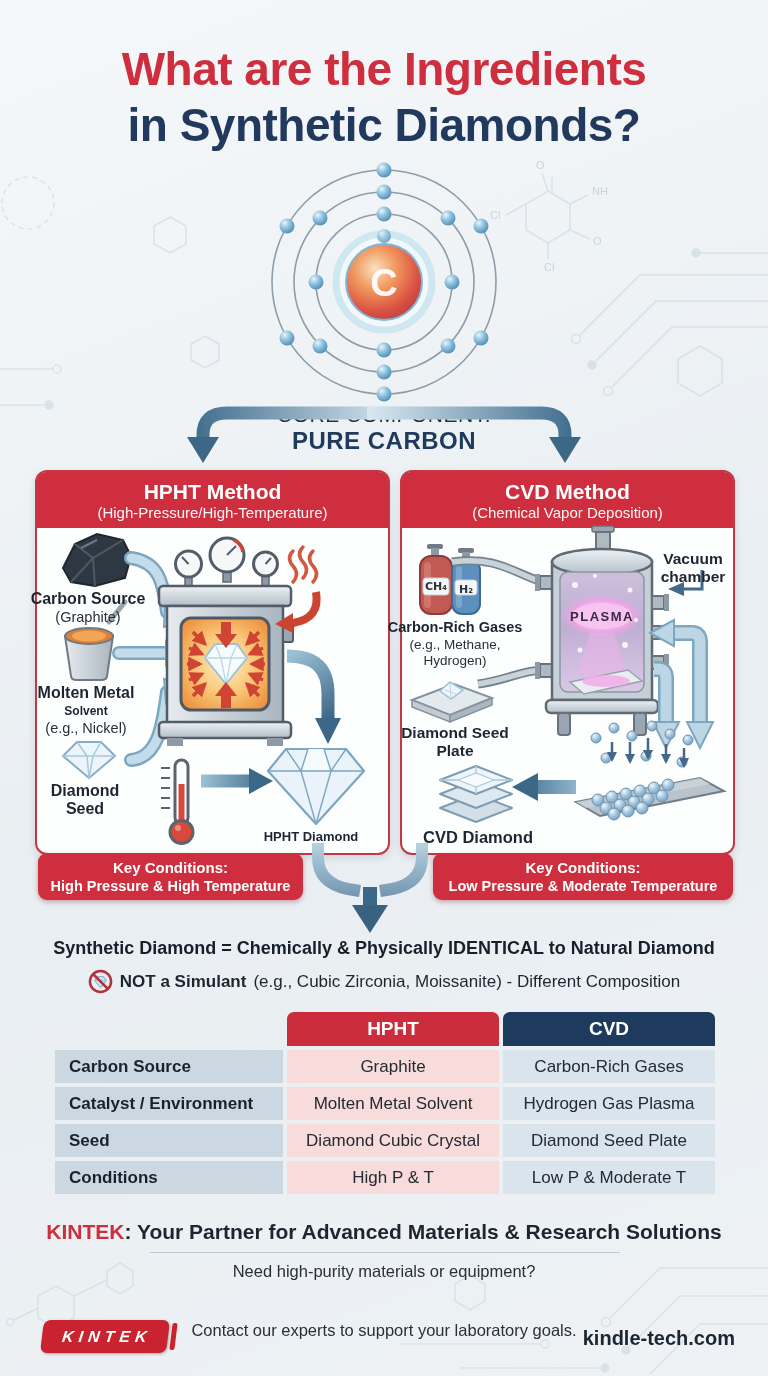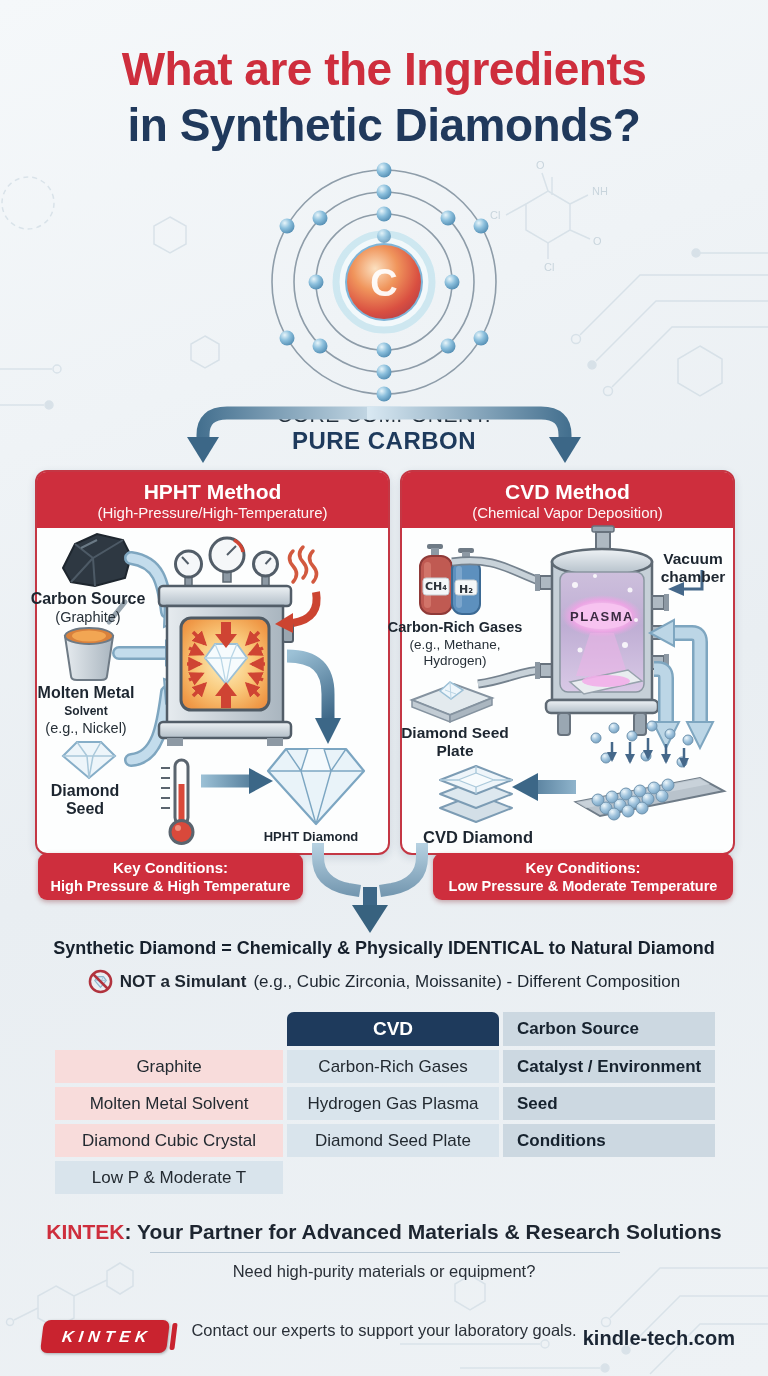--- a/index.html
+++ b/index.html
@@ -561,35 +561,37 @@
       <path d="M7 12 H19 M10 8 L12 12 M16 8 L14 12" stroke="#a9c8da" stroke-width="1" fill="none"></path>
       <circle cx="13" cy="13" r="11" stroke="#b1333e" stroke-width="2.6" fill="none"></circle>
       <line x1="5.2" y1="5.2" x2="20.8" y2="20.8" stroke="#b1333e" stroke-width="2.6"></line>
     </svg>
     <b>NOT a Simulant</b>
     <span> (e.g., Cubic Zirconia, Moissanite) - Different Composition</span>
   </div>
 
   <div class="cmp">
     <div class="cell"></div>
+    <div class="cell th th-h">HPHT</div>
     <div class="cell th th-c">CVD</div>
 
     <div class="cell tl">Carbon Source</div>
     <div class="cell tv tv-h">Graphite</div>
     <div class="cell tv tv-c">Carbon-Rich Gases</div>
 
     <div class="cell tl">Catalyst / Environment</div>
     <div class="cell tv tv-h">Molten Metal Solvent</div>
     <div class="cell tv tv-c">Hydrogen Gas Plasma</div>
 
     <div class="cell tl">Seed</div>
     <div class="cell tv tv-h">Diamond Cubic Crystal</div>
     <div class="cell tv tv-c">Diamond Seed Plate</div>
 
     <div class="cell tl">Conditions</div>
+    <div class="cell tv tv-h">High P &amp; T</div>
     <div class="cell tv tv-c">Low P &amp; Moderate T</div>
   </div>
 
   <div class="abs ctr partner">
     <span class="brand">KINTEK</span><span>: Your Partner for Advanced Materials &amp; Research Solutions</span>
   </div>
   <div class="abs pdiv"></div>
   <div class="abs ctr contact1">Need high-purity materials or equipment?</div>
   <div class="abs ctr contact2">Contact our experts to support your laboratory goals.</div>
 

